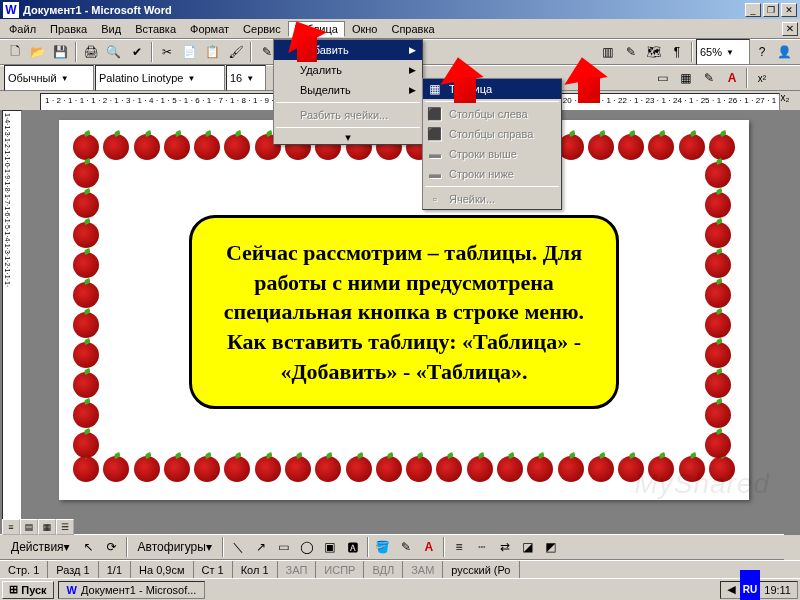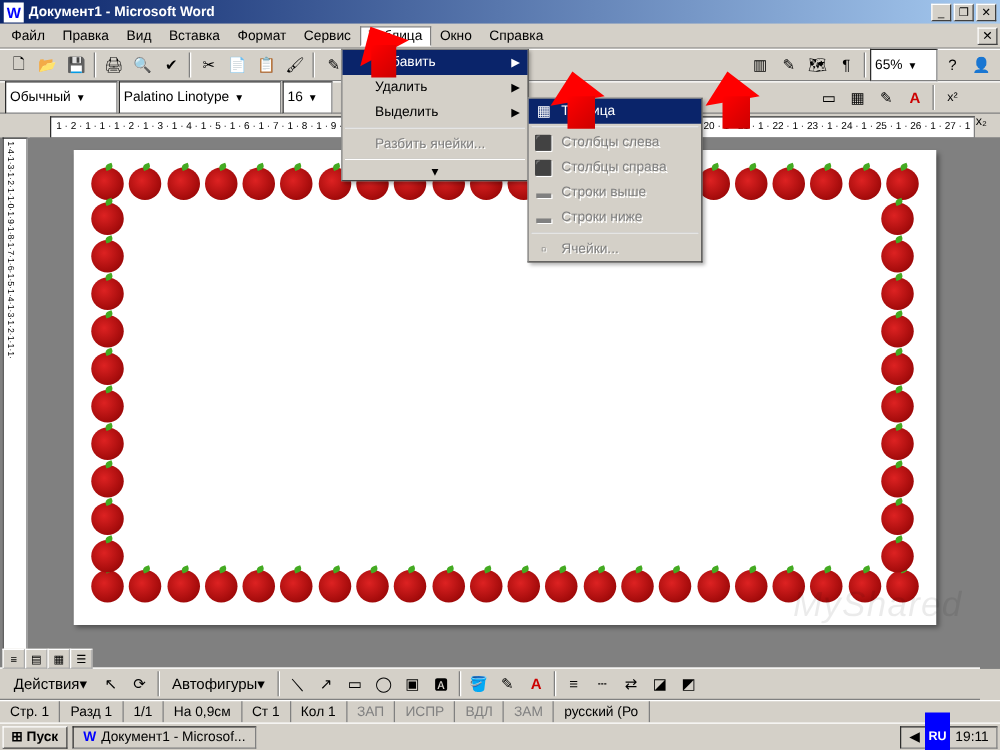--- a/index.html
+++ b/index.html
@@ -228,20 +228,21 @@
             <div class="apple"></div>
             <div class="apple"></div>
             <div class="apple"></div>
             <div class="apple"></div>
             <div class="apple"></div>
             <div class="apple"></div>
             <div class="apple"></div>
             <div class="apple"></div>
           </div>
       </div>
+      <div class="callout">Сейчас рассмотрим – таблицы. Для работы с ними предусмотрена специальная кнопка в строке меню. Как вставить таблицу: «Таблица» - «Добавить» - «Таблица».</div>
     </div>
   </div>
 </div>
 
 <div class="viewbtns">
   <div class="vb">≡</div>
   <div class="vb">▤</div>
   <div class="vb">▦</div>
   <div class="vb">☰</div>
 </div>

